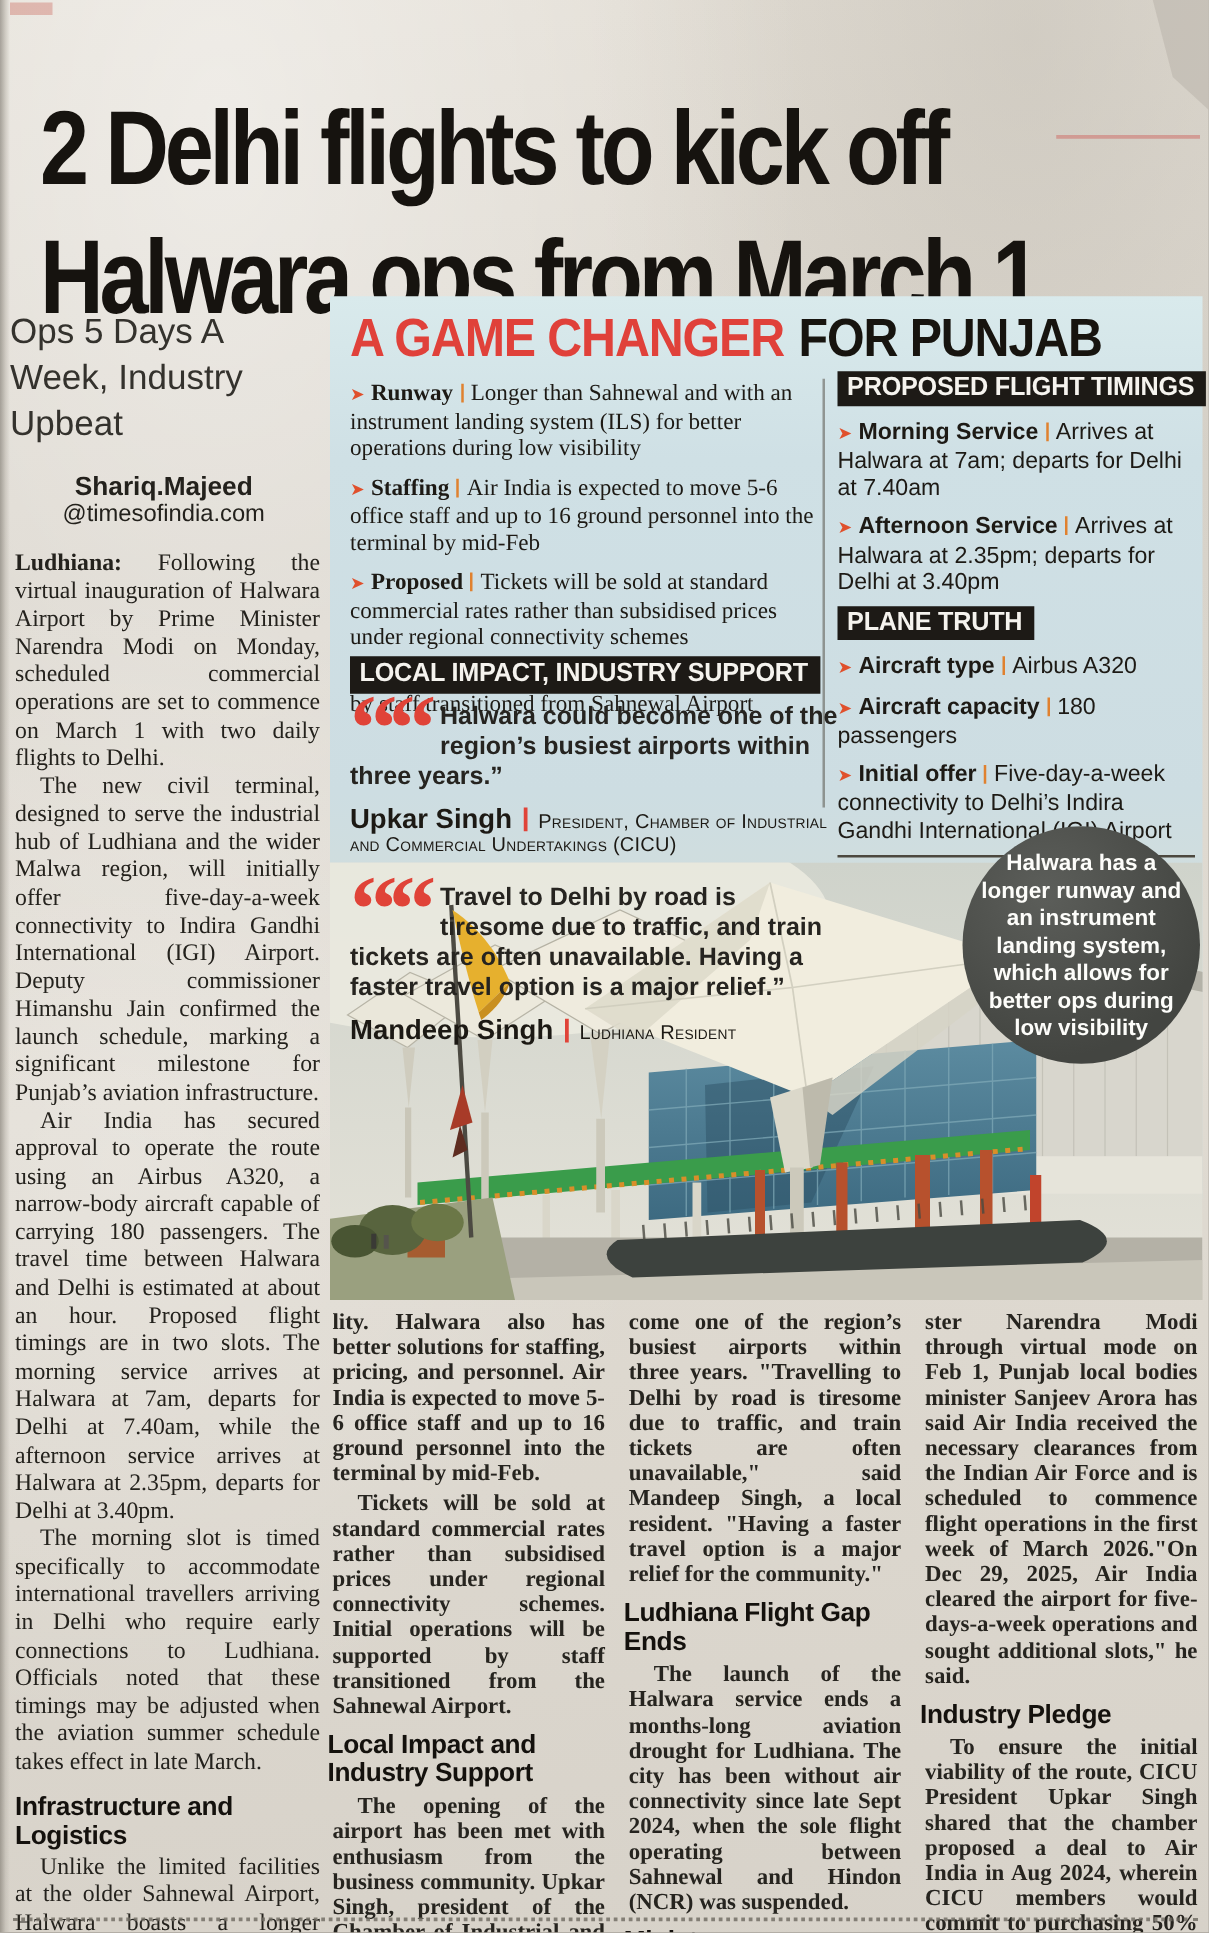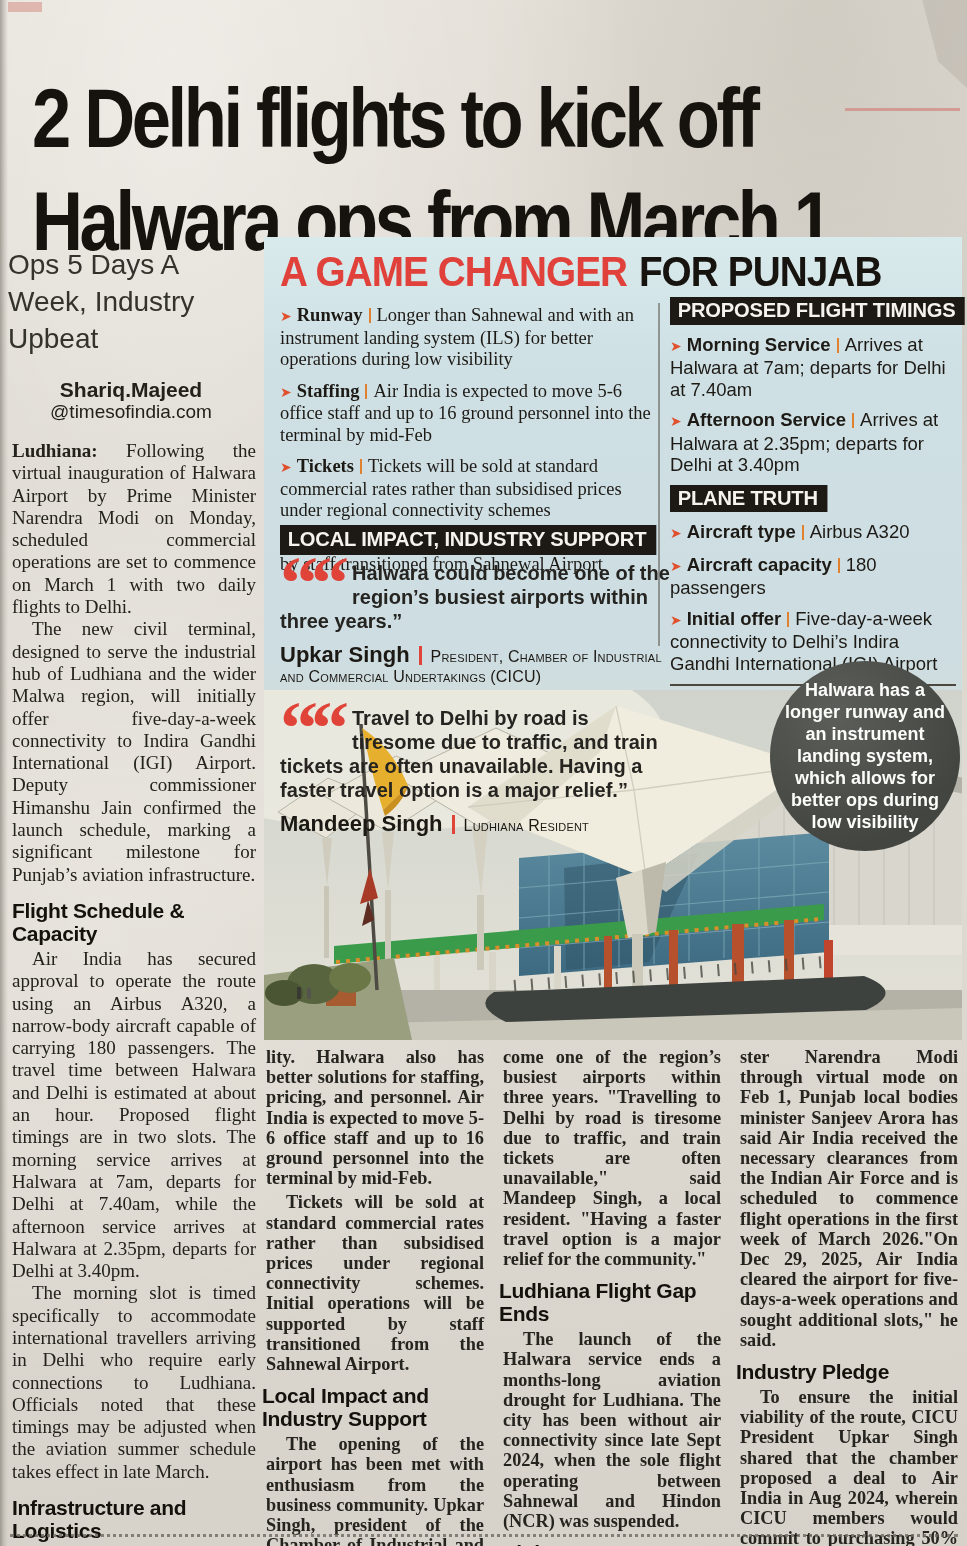--- a/index.html
+++ b/index.html
@@ -101,41 +101,40 @@
   </div>
 
   <div class="subhead">Ops 5 Days A Week, Industry Upbeat</div>
   <div class="byline">
     <div class="bname">Shariq.Majeed</div>
     <div class="bhandle">@timesofindia.com</div>
   </div>
   <div class="leftbody">
     <p><span class="lead">Ludhiana:</span> <span>Following the virtual inauguration of Halwara Airport by Prime Minister Narendra Modi on Monday, scheduled commercial operations are set to commence on March 1 with two daily flights to Delhi.</span></p>
     <p class="ind">The new civil terminal, designed to serve the industrial hub of Ludhiana and the wider Malwa region, will initially offer five-day-a-week connectivity to Indira Gandhi International (IGI) Airport. Deputy commissioner Himanshu Jain confirmed the launch schedule, marking a significant milestone for Punjab’s aviation infrastructure.</p>
-    <div class="colhead">Flight Schedule &amp; Capacity</div>
     <p class="ind">Air India has secured approval to operate the route using an Airbus A320, a narrow-body aircraft capable of carrying 180 passengers. The travel time between Halwara and Delhi is estimated at about an hour. Proposed flight timings are in two slots. The morning service arrives at Halwara at 7am, departs for Delhi at 7.40am, while the afternoon service arrives at Halwara at 2.35pm, departs for Delhi at 3.40pm.</p>
     <p class="ind">The morning slot is timed specifically to accommodate international travellers arriving in Delhi who require early connections to Ludhiana. Officials noted that these timings may be adjusted when the aviation summer schedule takes effect in late March.</p>
     <div class="colhead">Infrastructure and Logistics</div>
     <p class="ind">Unlike the limited facilities at the older Sahnewal Airport, Halwara boasts a longer runway and an instrument landing system (ILS), which allows for better operations during low visibi-</p>
   </div>
 
   <div class="panel">
     <div class="panel-title">
       <span class="accent">A GAME CHANGER</span><span class="rest">FOR PUNJAB</span>
     </div>
 
     <div class="bullets">
       <div class="bullet">
         <span class="arrow">➤</span><span class="blabel">Runway</span><span class="vbar"></span><span>Longer than Sahnewal and with an instrument landing system (ILS) for better operations during low visibility</span>
       </div>
       <div class="bullet">
         <span class="arrow">➤</span><span class="blabel">Staffing</span><span class="vbar"></span><span>Air India is expected to move 5-6 office staff and up to 16 ground personnel into the terminal by mid-Feb</span>
       </div>
       <div class="bullet">
-        <span class="arrow">➤</span><span class="blabel">Tickets</span><span class="vbar"></span><span>Tickets will be sold at standard commercial rates rather than subsidised prices under regional connectivity schemes</span>
+        <span class="arrow">➤</span><span class="blabel">Proposed</span><span class="vbar"></span><span>Tickets will be sold at standard commercial rates rather than subsidised prices under regional connectivity schemes</span>
       </div>
       <div class="bullet">
         <span class="arrow">➤</span><span class="blabel">Personnel</span><span class="vbar"></span><span>Initial operations will be supported by staff transitioned from Sahnewal Airport</span>
       </div>
     </div>
 
     <div class="localbar">
       <span class="tag">LOCAL IMPACT, INDUSTRY SUPPORT</span>
     </div>
 

